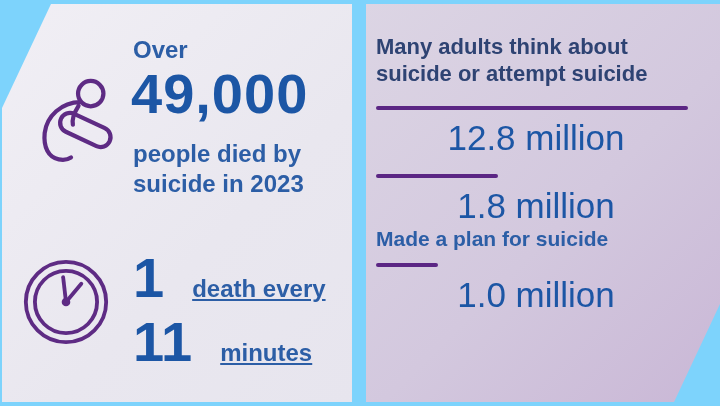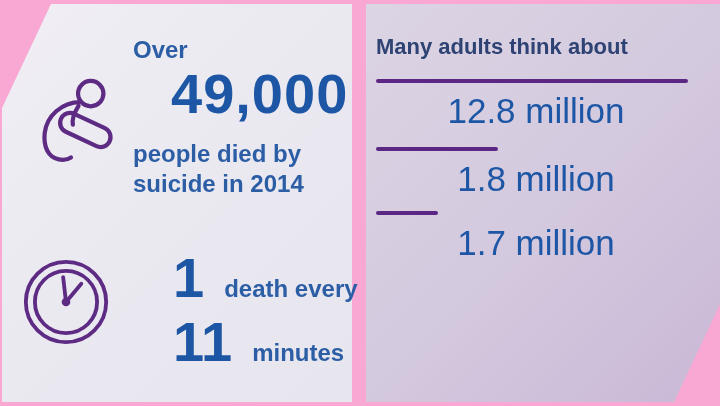--- a/index.html
+++ b/index.html
@@ -1,40 +1,40 @@
 <!DOCTYPE html>
 <html><head>
 <meta charset="utf-8">
 <style>
   html,body{margin:0;padding:0;background:#ffffff;}
   .stage{
-    position:relative;width:720px;height:406px;overflow:hidden;background:#f9a8d4;
+    position:relative;width:720px;height:406px;overflow:hidden;background:#7dd3fc;
     font-family:"Liberation Sans", sans-serif;
   }
   
   .panel-left{
     position:absolute;left:0;top:0;width:352px;height:406px;
     background:linear-gradient(135deg,#f1eff5 0%,#e9e7ef 60%,#e7e5ee 100%);
     clip-path:polygon(51px 4px,352px 4px,352px 402px,2px 402px,2px 108px);
   }
   .panel-right{
     position:absolute;left:366px;top:0;width:354px;height:406px;
     background:linear-gradient(135deg,#dcd5e4 0%,#d3c8de 55%,#c9b7d6 100%);
     clip-path:polygon(0 4px,354px 4px,354px 304px,308px 402px,0 402px);
   }
   
   .t-blue{color:#2c5ea6;}
-  .t-num{color:#1c56a5;margin-left:40px;}
+  .t-num{color:#1c56a5;}
   .lead{position:absolute;left:133px;top:36px;font-size:24px;font-weight:600;white-space:nowrap;}
   .num-49k{position:absolute;left:131px;top:66px;font-size:56px;font-weight:700;letter-spacing:1px;line-height:1;white-space:nowrap;}
   .sub1{position:absolute;left:133px;top:140px;font-size:24px;font-weight:600;white-space:nowrap;}
   .sub2{position:absolute;left:133px;top:170px;font-size:24px;font-weight:600;white-space:nowrap;}
   .rate-row{position:absolute;left:133px;white-space:nowrap;}
   .rate-row .big{font-size:56px;font-weight:700;line-height:1;}
-  .rate-row .med{font-size:24px;font-weight:600;margin-left:20px;}
+  .rate-row .med{font-size:24px;font-weight:600;margin-left:28px;text-decoration:underline;}
   .row1{top:250px;}
   .row2{top:314px;}
   
   .person-icon{position:absolute;left:24px;top:74px;}
   .clock-icon{position:absolute;left:22px;top:258px;}
   
   .right-content{position:absolute;left:376px;top:33px;width:320px;}
   .heading{font-size:22px;line-height:27px;font-weight:700;color:#2e4373;white-space:nowrap;}
   .divider{height:4px;border-radius:2px;background:#5b2684;}
   .d1{width:312px;margin-top:19px;}
@@ -56,21 +56,21 @@
       <circle cx="71" cy="19" r="13.5"></circle>
       <path d="M60 28 C 40 28, 24 43, 22 61 C 20.5 76, 26 87, 37 89 C 42 90, 47 89, 50 87"></path>
       <rect x="37" y="47" width="57" height="21" rx="10.5" transform="rotate(25 65 57)"></rect>
       <path d="M58 32 C 53 40, 51 47, 52 52"></path>
     </g>
   </svg>
 
   <div class="lead t-blue">Over</div>
   <div class="num-49k t-num">49,000</div>
   <div class="sub1 t-blue">people died by</div>
-  <div class="sub2 t-blue">suicide in 2014</div>
+  <div class="sub2 t-blue">suicide in 2023</div>
 
   <svg class="clock-icon" width="88" height="88" viewBox="0 0 92 92">
     <g fill="none" stroke="#5e2b84" stroke-width="4" stroke-linecap="round">
       <circle cx="46" cy="46" r="42"></circle>
       <circle cx="46" cy="46" r="32.5"></circle>
       <path d="M46 46 L43 20"></path>
       <path d="M46 46 L62 27"></path>
       <circle cx="46" cy="46" r="4.5" fill="#5e2b84" stroke="none"></circle>
     </g>
   </svg>
@@ -78,31 +78,33 @@
   <div class="rate-row row1">
     <span class="big t-num">1</span><span class="med t-blue">death every</span>
   </div>
   <div class="rate-row row2">
     <span class="big t-num">11</span><span class="med t-blue">minutes</span>
   </div>
 
   <div class="right-content">
     <div class="heading">
       <div>Many adults think about</div>
+      <div>suicide or attempt suicide</div>
     </div>
 
     <div class="divider d1"></div>
     <div>
       <div class="stat-value">12.8 million</div>
     </div>
 
     <div class="divider d2"></div>
     <div>
       <div class="stat-value">1.8 million</div>
+      <div class="stat-label">Made a plan for suicide</div>
     </div>
 
     <div class="divider d3"></div>
     <div>
-      <div class="stat-value">1.7 million</div>
+      <div class="stat-value">1.0 million</div>
     </div>
   </div>
 
 </div>
 
 </body></html>

